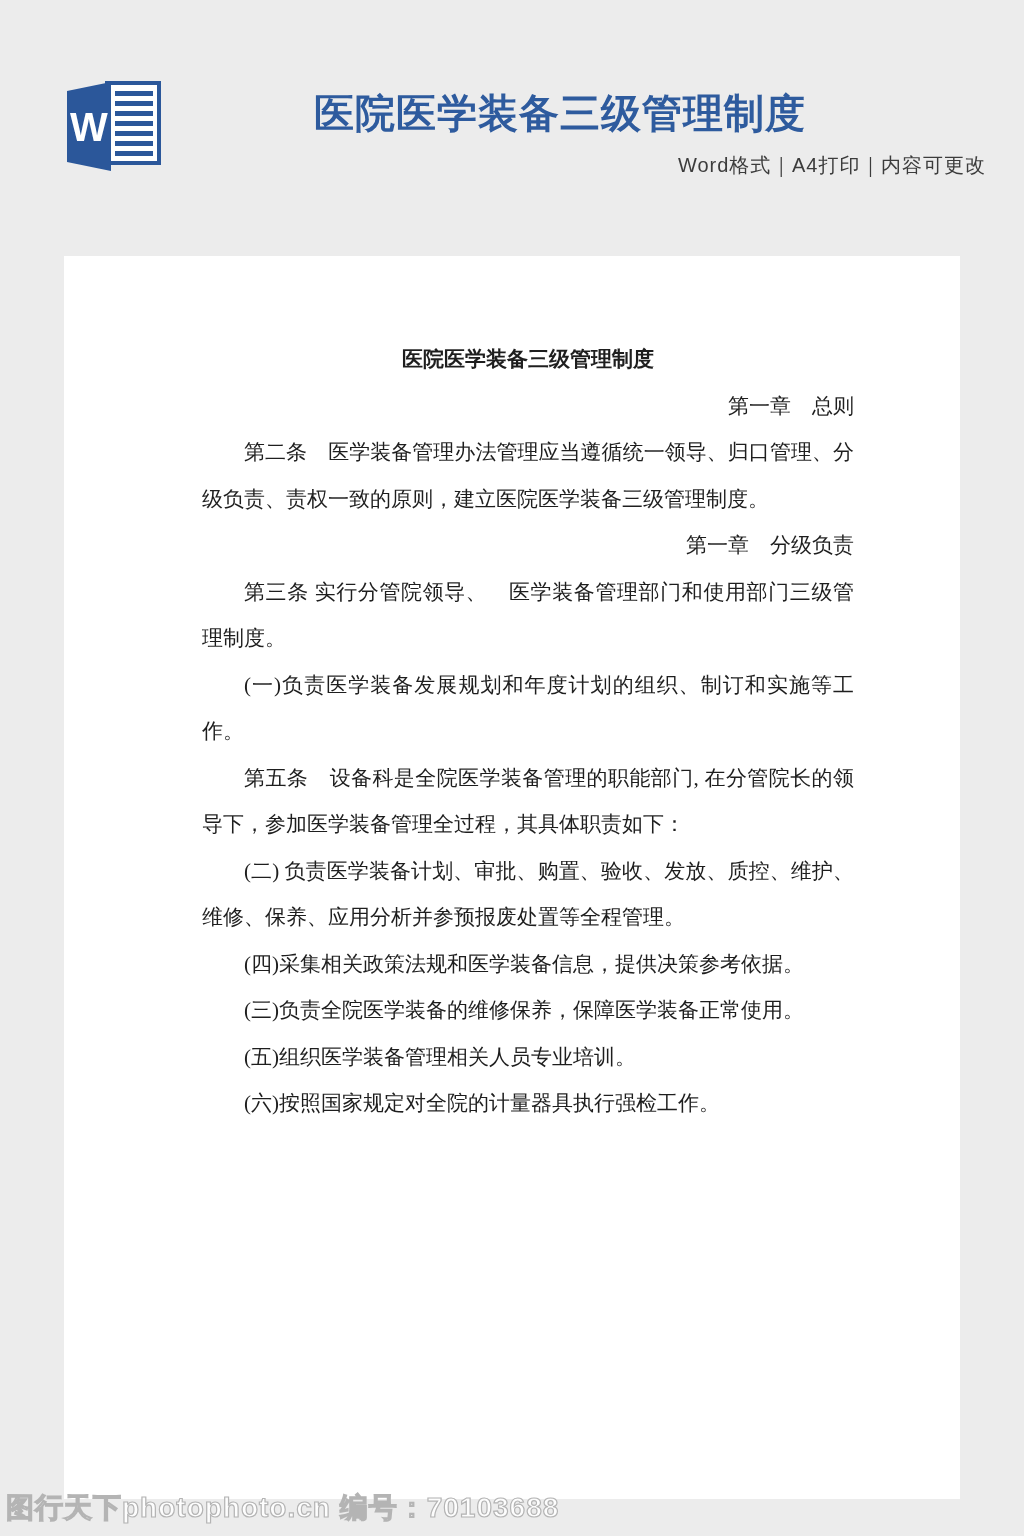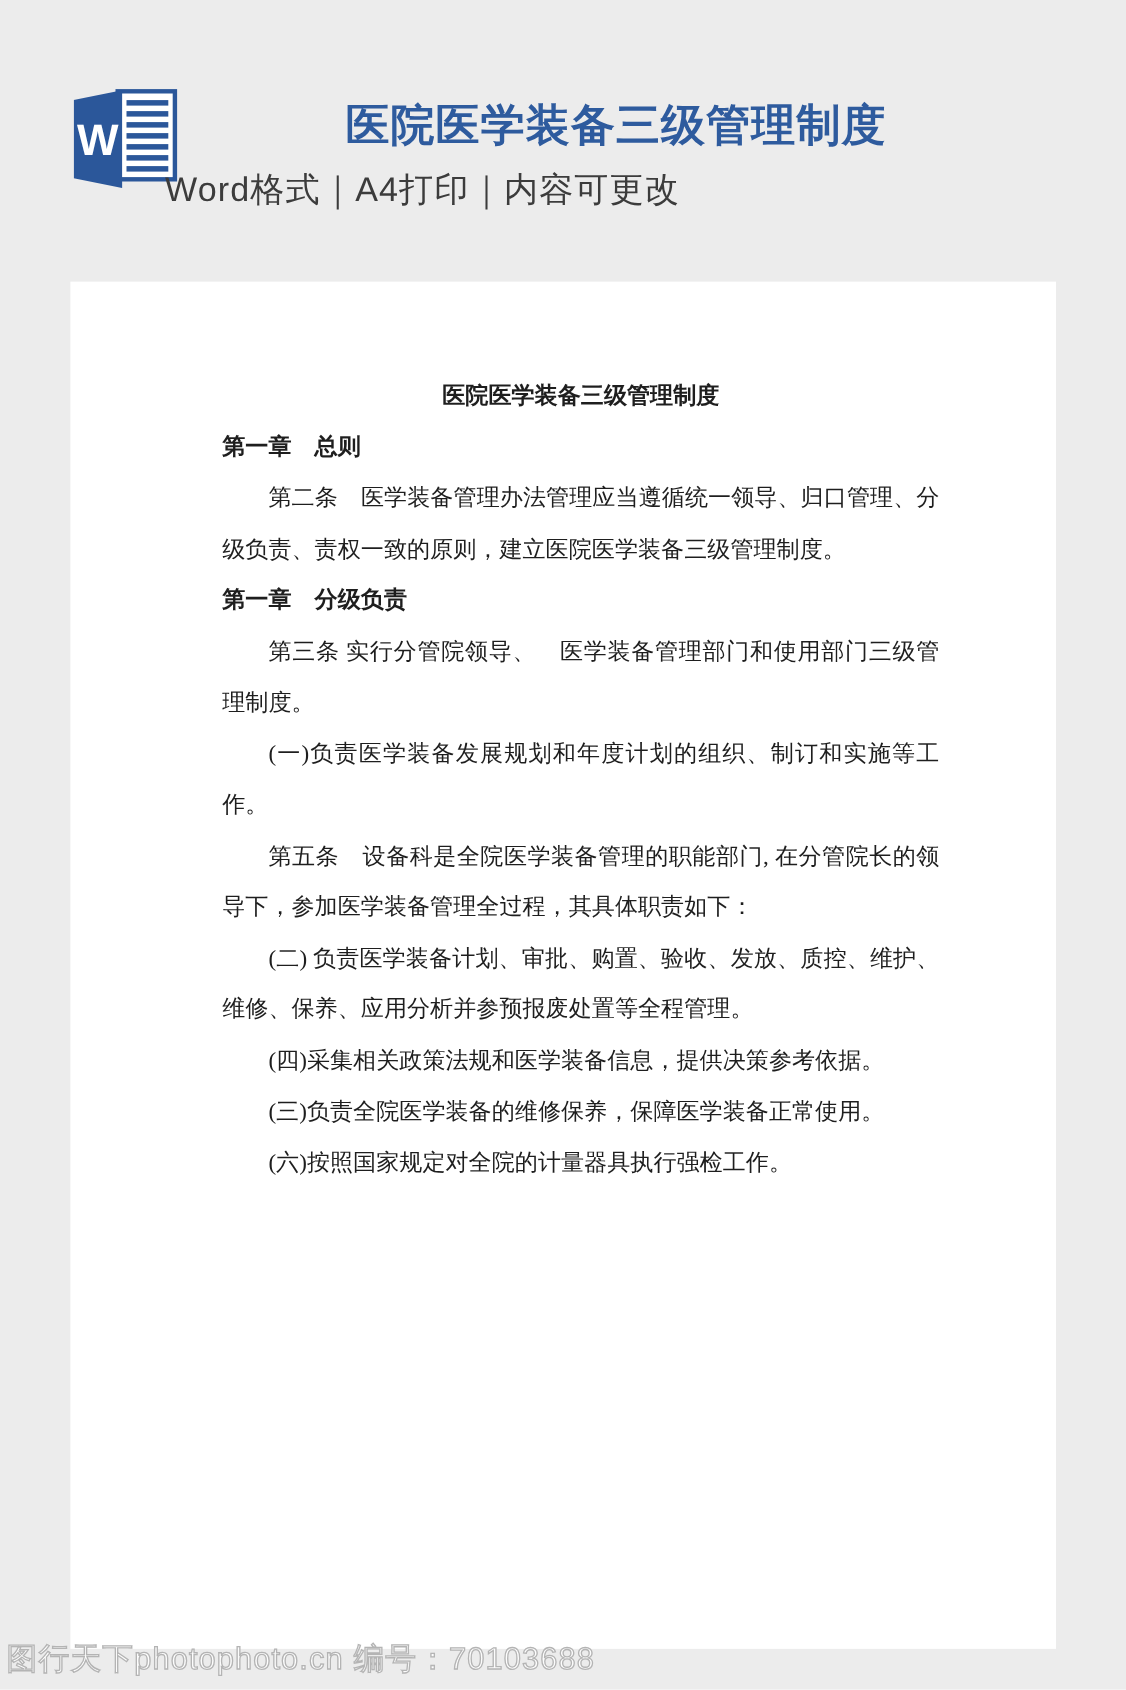--- a/index.html
+++ b/index.html
@@ -14,38 +14,38 @@
   .word-icon { position: absolute; left: 67px; top: 78px; width: 96px; height: 97px; }
   .header-title {
     position: absolute; left: 150px; top: 86px; width: 820px;
     text-align: center;
     font-family: "Liberation Sans", sans-serif;
     font-size: 40px; font-weight: 700; color: #2e5b9e; letter-spacing: 1px;
     white-space: nowrap;
   }
   .header-subtitle {
     position: absolute; left: 150px; top: 152px; width: 836px;
-    text-align: left;
+    text-align: right;
     font-family: "Liberation Sans", sans-serif;
-    font-size: 31px; color: #3c3c3c; letter-spacing: 1px;
+    font-size: 20px; color: #3c3c3c; letter-spacing: 1px;
     white-space: nowrap;
   }
   .doc-page {
     position: absolute; left: 64px; top: 256px;
     width: 896px; height: 1243px; background: #ffffff;
   }
   .doc-content { padding: 80px 106px 0 138px; color: #1e1e1e; }
   .doc-content p { margin: 0; font-size: 21px; line-height: 46.5px; }
   .doc-title  { font-size: 22px; font-weight: 700; text-align: center; }
-  .chapter    { font-size: 22px; font-weight: 700; text-align: left; }
+  .chapter    { font-size: 22px; font-weight: 400; text-align: right; }
   .para       { text-align: justify; text-indent: 42px; }
   .watermark {
     position: absolute; left: 6px; top: 1489px;
     font-family: "Liberation Sans", sans-serif;
-    font-size: 28px; font-weight: 400; letter-spacing: 1px;
+    font-size: 28px; font-weight: 700; letter-spacing: 1px;
     color: #fdfdfd; -webkit-text-stroke: 1.2px #b4b4b4;
     white-space: nowrap;
   }
 </style>
 </head>
 <body>
 
 <div class="header">
   <div class="word-icon">
     <svg viewBox="0 0 96 97" width="96" height="97">
@@ -70,19 +70,20 @@
     <p class="doc-title">医院医学装备三级管理制度</p>
     <p class="chapter">第一章　总则</p>
     <p class="para">第二条　医学装备管理办法管理应当遵循统一领导、归口管理、分级负责、责权一致的原则，建立医院医学装备三级管理制度。</p>
     <p class="chapter">第一章　分级负责</p>
     <p class="para">第三条 实行分管院领导、　医学装备管理部门和使用部门三级管理制度。</p>
     <p class="para">(一)负责医学装备发展规划和年度计划的组织、制订和实施等工作。</p>
     <p class="para">第五条　设备科是全院医学装备管理的职能部门, 在分管院长的领导下，参加医学装备管理全过程，其具体职责如下：</p>
     <p class="para">(二) 负责医学装备计划、审批、购置、验收、发放、质控、维护、维修、保养、应用分析并参预报废处置等全程管理。</p>
     <p class="para">(四)采集相关政策法规和医学装备信息，提供决策参考依据。</p>
     <p class="para">(三)负责全院医学装备的维修保养，保障医学装备正常使用。</p>
+    <p class="para">(五)组织医学装备管理相关人员专业培训。</p>
     <p class="para">(六)按照国家规定对全院的计量器具执行强检工作。</p>
   </div>
 </div>
 
 <div class="watermark">
   <span>图行天下photophoto.cn 编号：70103688</span>
 </div>
 
 </body></html>

